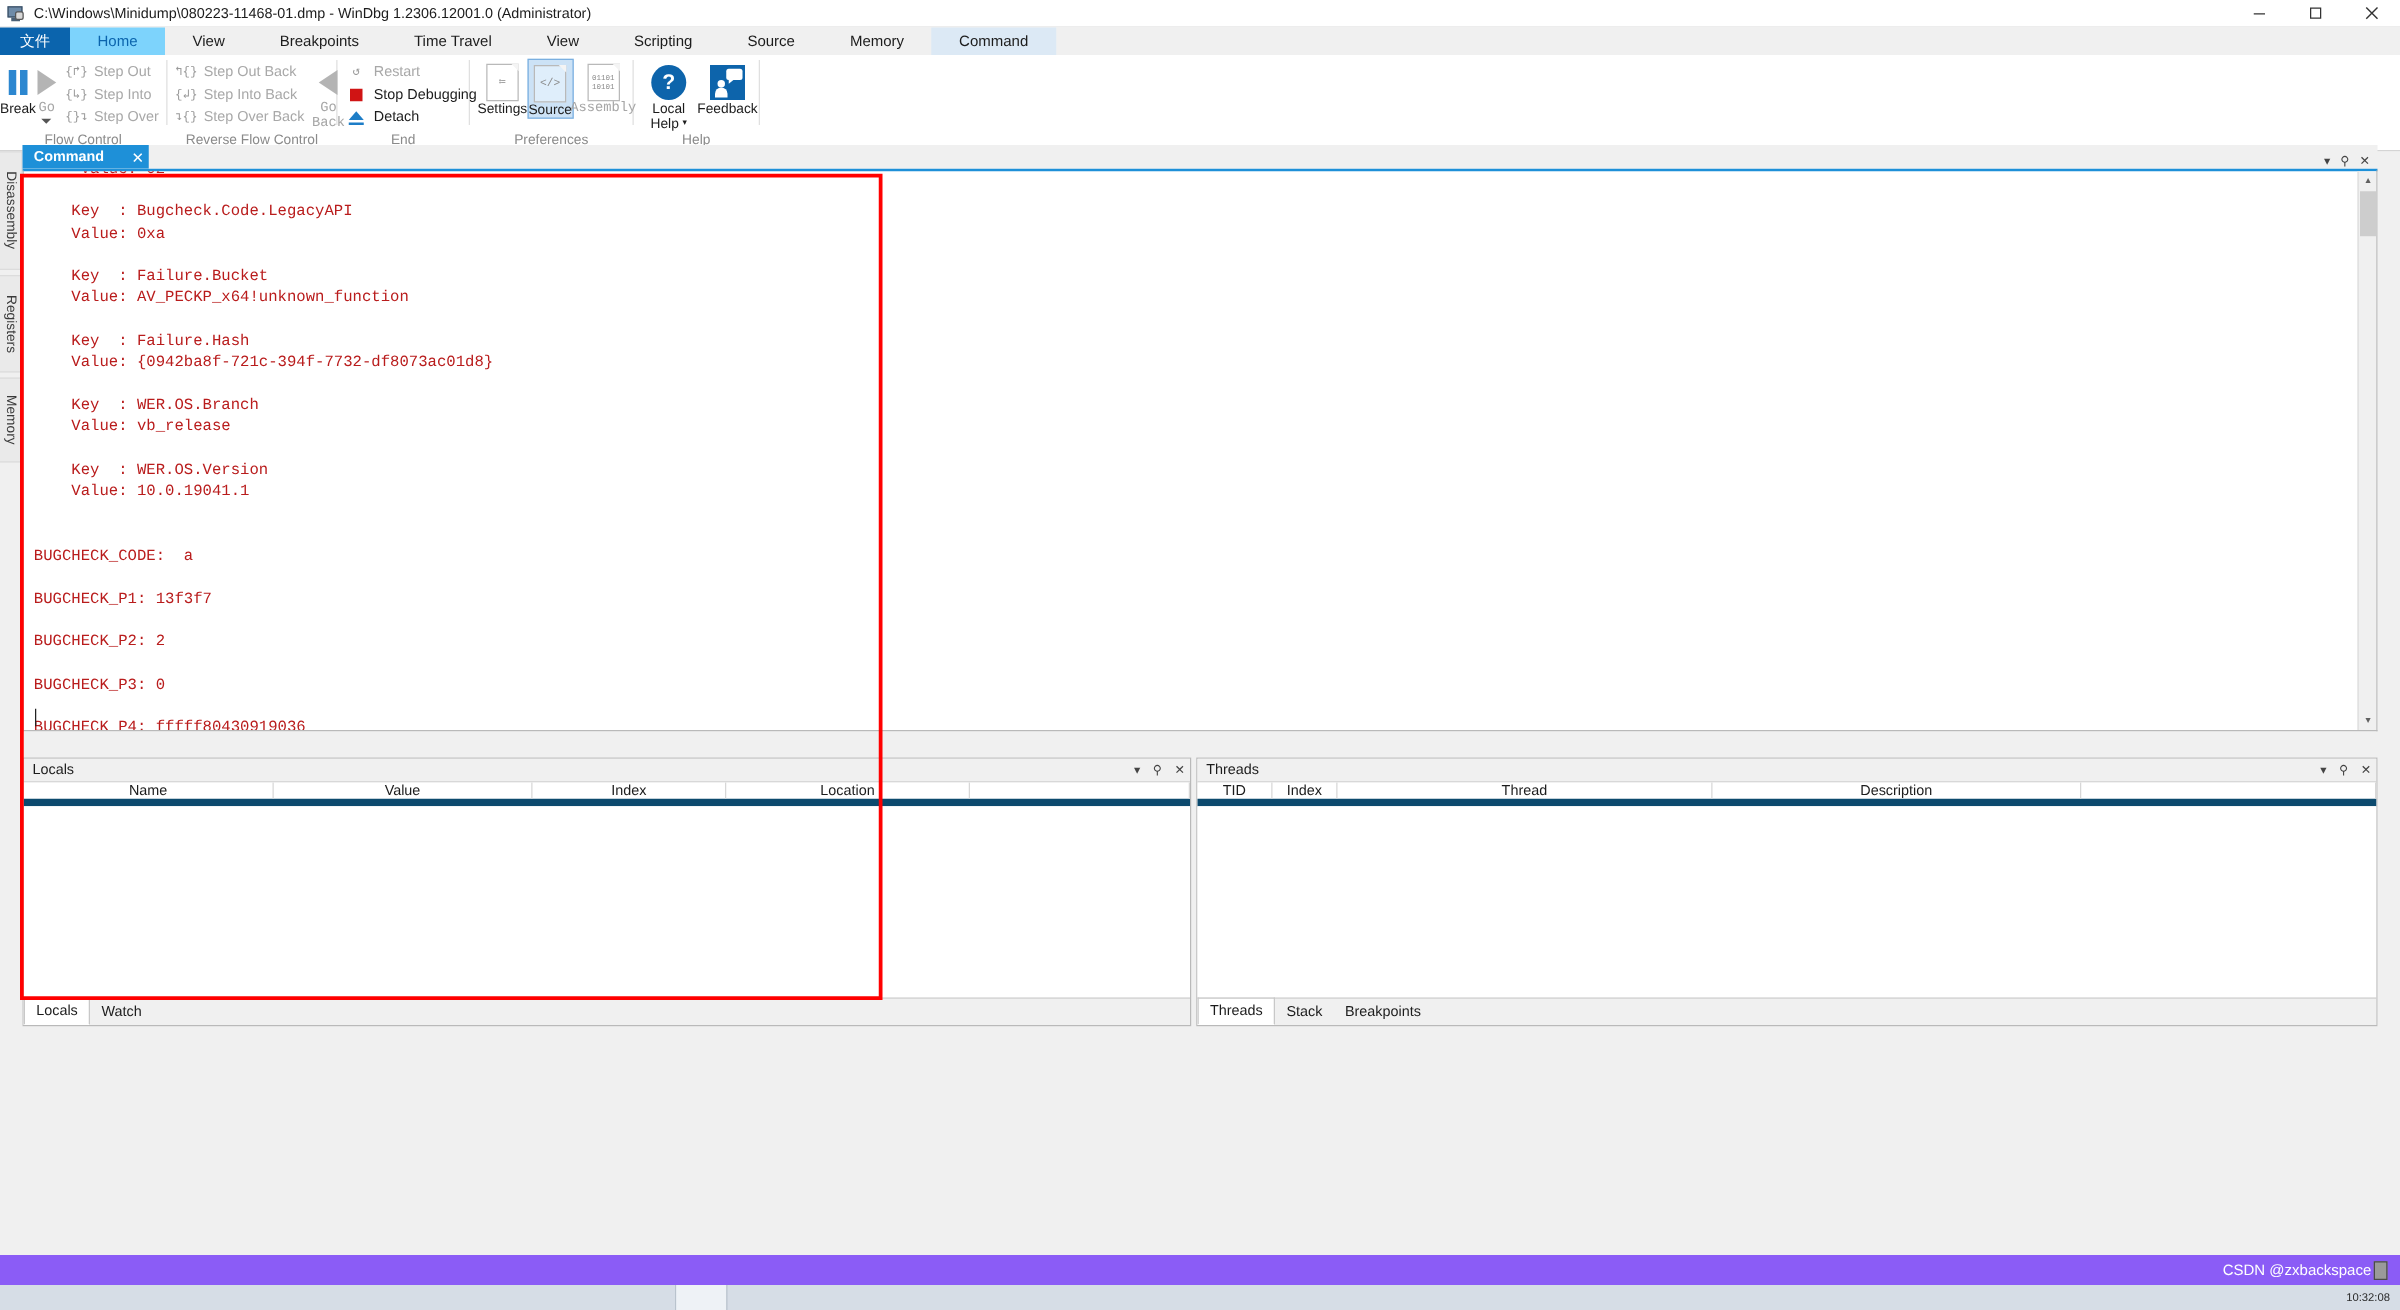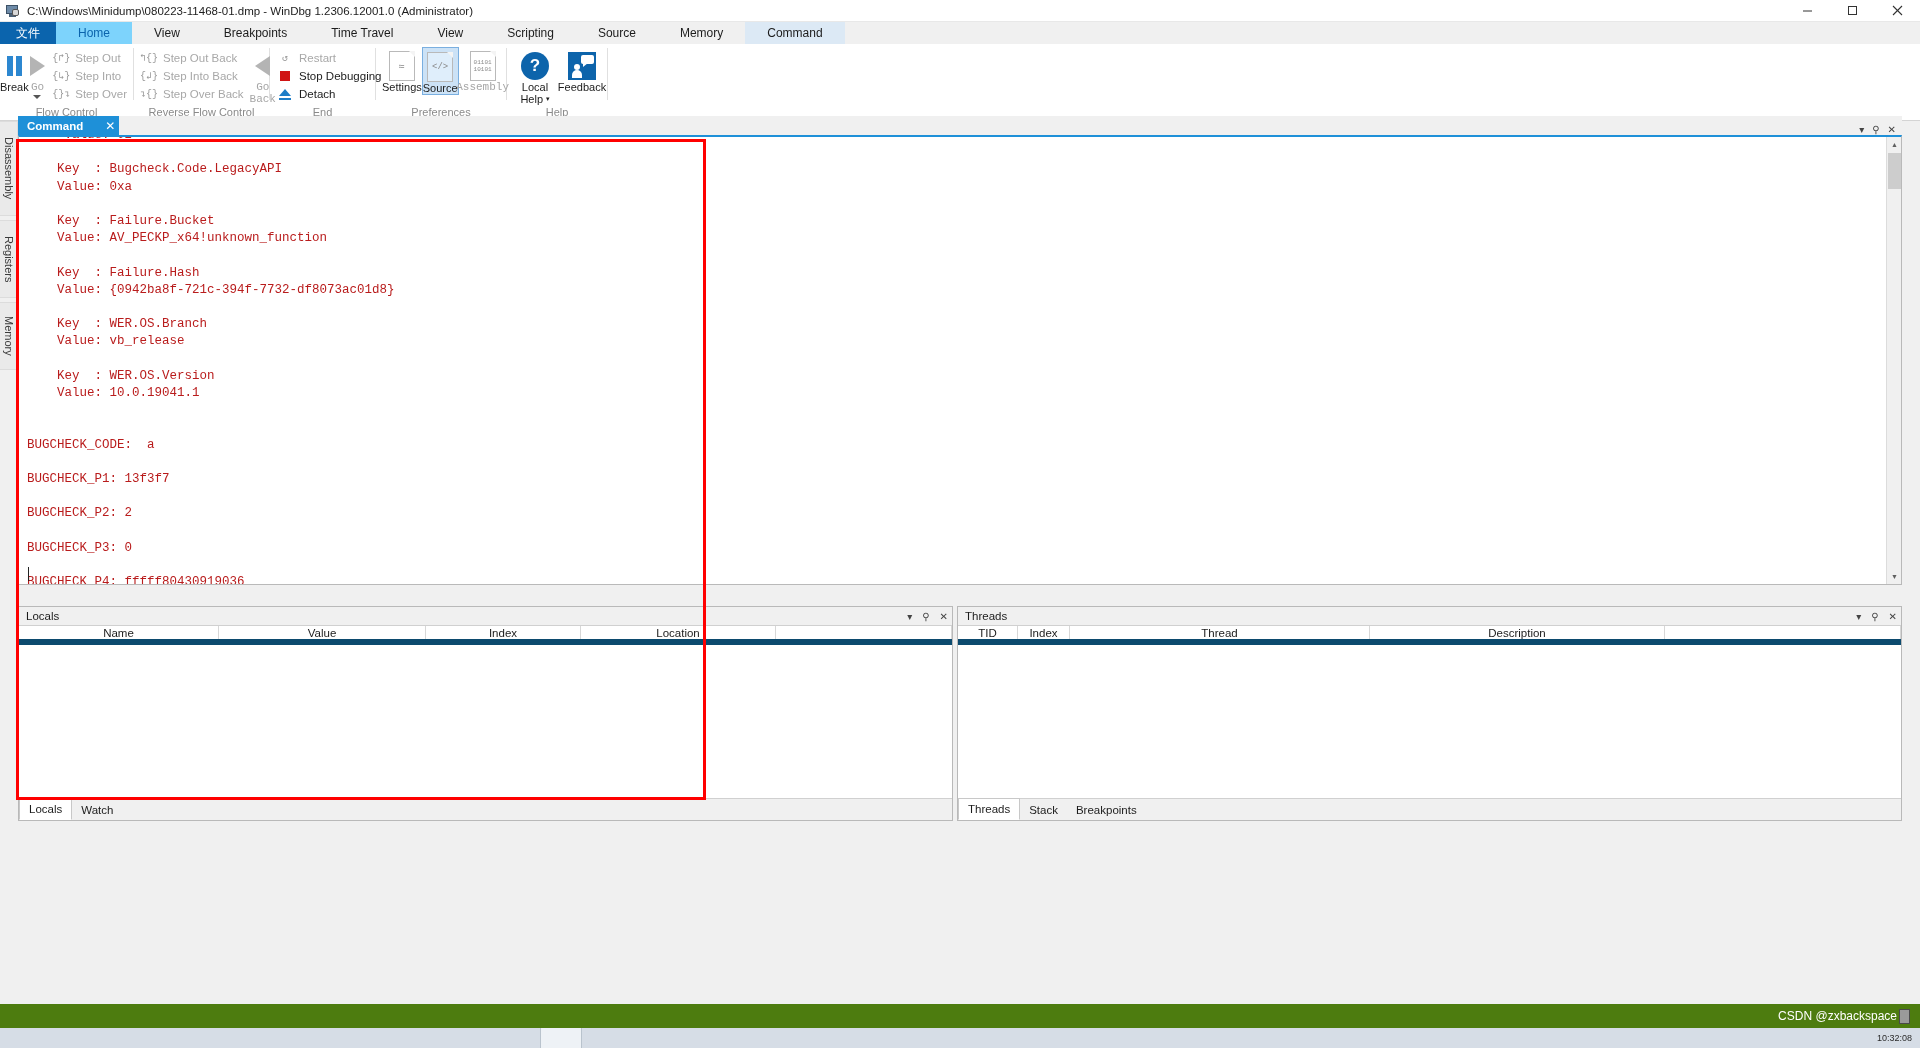--- a/index.html
+++ b/index.html
@@ -222,21 +222,21 @@
   }
   .btab {
     font-size: 11.5px; color: #1c1c1c; display: flex; align-items: center;
     padding: 0 9px;
   }
   .btab.active { background: #ffffff; border: 1px solid #c8c8c8; border-bottom: 1px solid #ffffff; margin-top: -1px; }
 
   
   .statusbar {
     position: absolute; left: 0; bottom: 20px; width: 1920px; height: 24px;
-    background: #4d7c0f; display: flex; align-items: center;
+    background: #8b5cf6; display: flex; align-items: center;
   }
   .watermark {
     margin-left: auto; padding-right: 10px; color: #ffffff; font-size: 12px;
     display: flex; align-items: center; gap: 2px;
   }
   .cursor-mark {
     width: 11px; height: 15px; background: #9a9a9a; border: 1px solid #4a4a4a;
     display: inline-block;
   }
   .taskbar {

